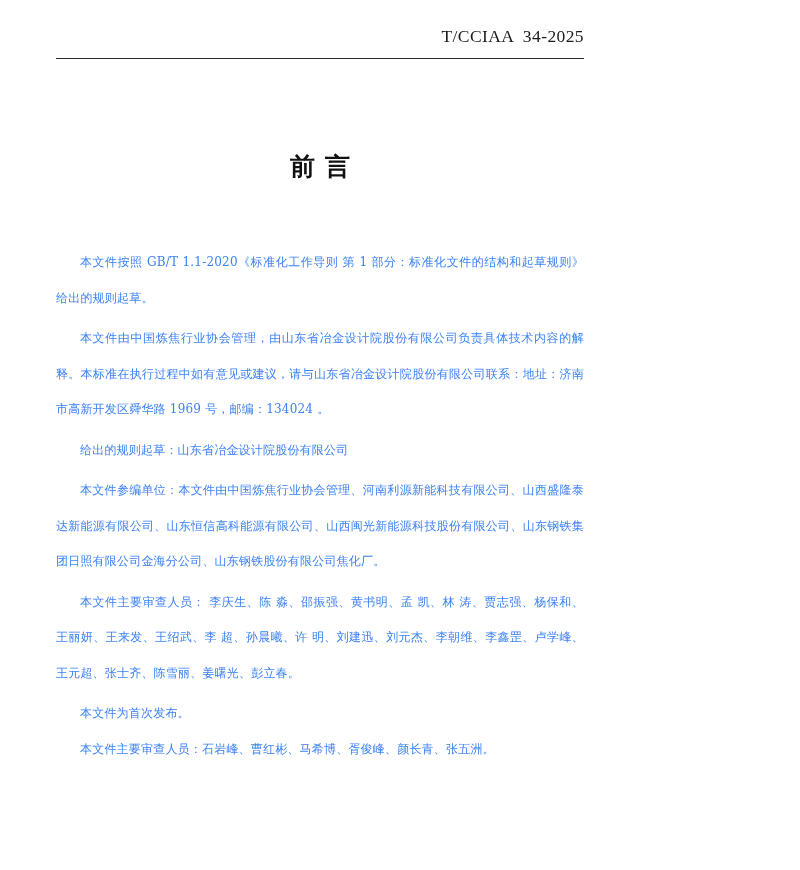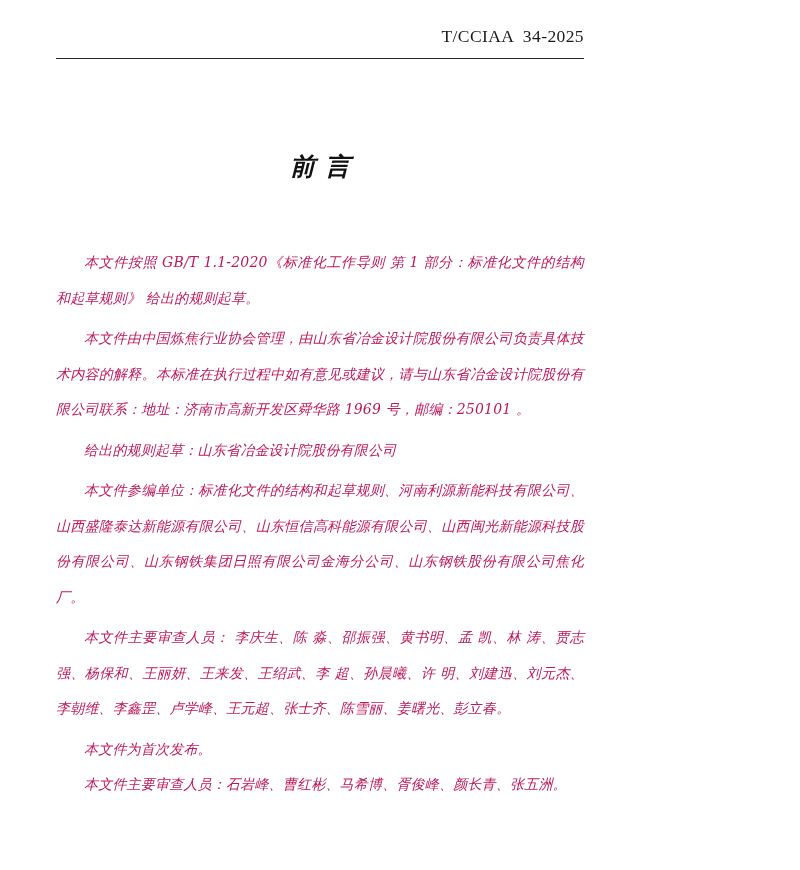--- a/index.html
+++ b/index.html
@@ -45,41 +45,40 @@
     right: 56px;
     height: 1px;
     background: #2b2b2b;
   }
   .content {
     position: absolute;
     top: 58px;
     left: 56px;
     right: 56px;
     bottom: 0;
-    font-style: italic;
   }
   .doc-title {
     margin-top: 92px;
     text-align: center;
     font-family: "DejaVu Serif", serif;
     font-size: 25px;
     font-weight: bold;
     letter-spacing: 10px;
     color: #111111;
     text-indent: 10px;
   }
   .body-block {
     margin-top: 62px;
   }
   p.para {
     margin: 0 0 5px 0;
     font-family: "DejaVu Serif", serif;
-    font-size: 14px;
+    font-size: 12px;
     line-height: 35.5px;
-    color: #be185d;
+    color: #3b82f6;
     text-align: justify;
     text-justify: inter-ideograph;
     text-indent: 2em;
     letter-spacing: 0.2px;
   }
   p.para.tight {
     margin-bottom: 0;
   }
   .last-line {
     margin-top: 2px;
@@ -94,22 +93,22 @@
     <span class="header-text">T/CCIAA  34-2025</span>
   </div>
   <div class="header-rule"></div>
 
   <div class="content">
 
     <div class="doc-title">前言</div>
 
     <div class="body-block">
       <p class="para">本文件按照 GB/T 1.1-2020《标准化工作导则 第 1 部分：标准化文件的结构和起草规则》 给出的规则起草。</p>
-      <p class="para">本文件由中国炼焦行业协会管理，由山东省冶金设计院股份有限公司负责具体技术内容的解释。本标准在执行过程中如有意见或建议，请与山东省冶金设计院股份有限公司联系：地址：济南市高新开发区舜华路 1969 号，邮编：250101 。</p>
+      <p class="para">本文件由中国炼焦行业协会管理，由山东省冶金设计院股份有限公司负责具体技术内容的解释。本标准在执行过程中如有意见或建议，请与山东省冶金设计院股份有限公司联系：地址：济南市高新开发区舜华路 1969 号，邮编：134024 。</p>
       <p class="para">给出的规则起草：山东省冶金设计院股份有限公司</p>
-      <p class="para">本文件参编单位：标准化文件的结构和起草规则、河南利源新能科技有限公司、山西盛隆泰达新能源有限公司、山东恒信高科能源有限公司、山西闽光新能源科技股份有限公司、山东钢铁集团日照有限公司金海分公司、山东钢铁股份有限公司焦化厂。</p>
+      <p class="para">本文件参编单位：本文件由中国炼焦行业协会管理、河南利源新能科技有限公司、山西盛隆泰达新能源有限公司、山东恒信高科能源有限公司、山西闽光新能源科技股份有限公司、山东钢铁集团日照有限公司金海分公司、山东钢铁股份有限公司焦化厂。</p>
       <p class="para">本文件主要审查人员： 李庆生、陈 淼、邵振强、黄书明、孟 凯、林 涛、贾志强、杨保和、王丽妍、王来发、王绍武、李 超、孙晨曦、许 明、刘建迅、刘元杰、李朝维、李鑫罡、卢学峰、王元超、张士齐、陈雪丽、姜曙光、彭立春。</p>
       <p class="para tight last-line">本文件为首次发布。</p>
       <p class="para">本文件主要审查人员：石岩峰、曹红彬、马希博、胥俊峰、颜长青、张五洲。</p>
     </div>
 
   </div>
 </div>
 
 </body></html>

